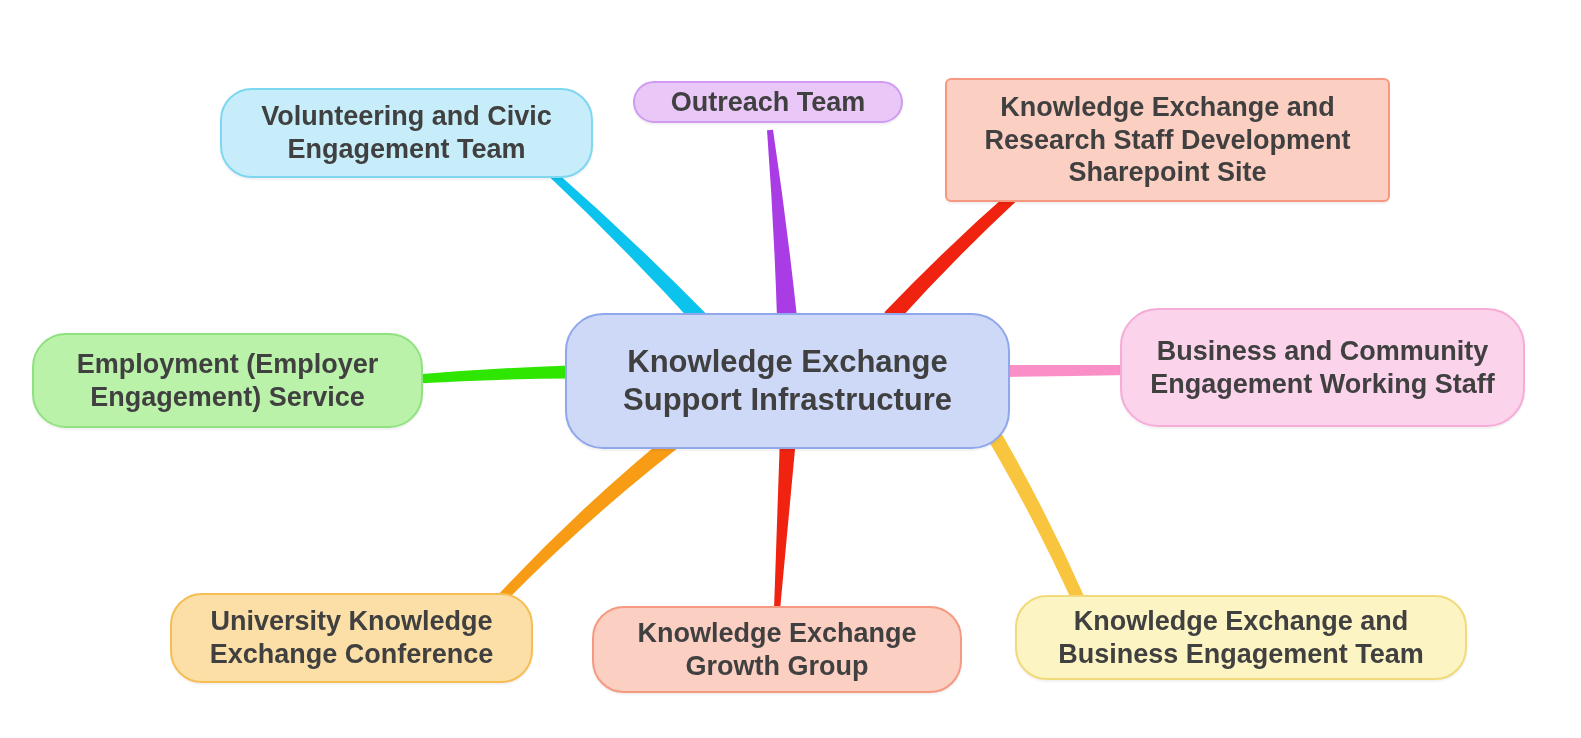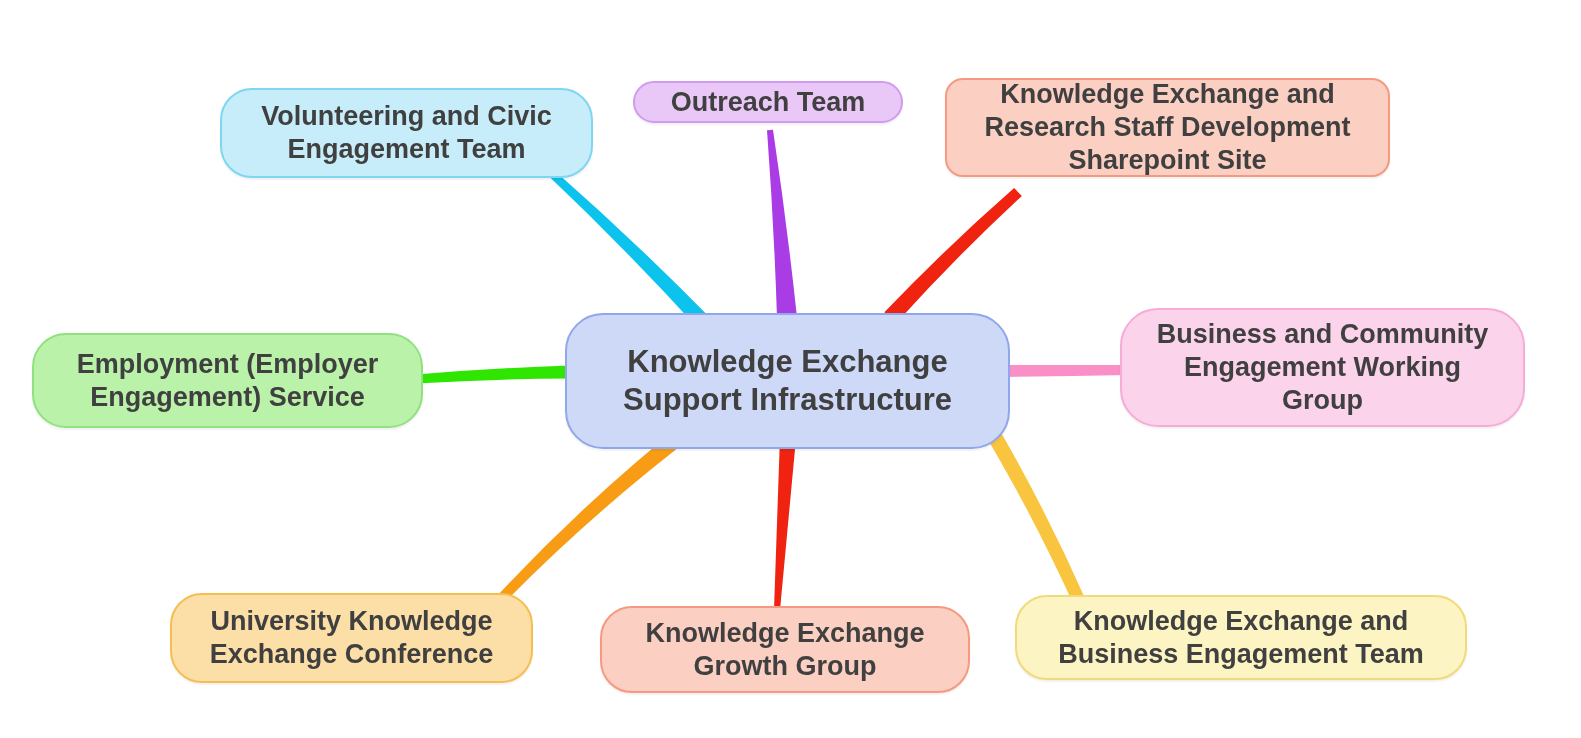--- a/index.html
+++ b/index.html
@@ -20,21 +20,21 @@
     box-sizing:border-box;
     border:2px solid transparent;
     line-height:1.22;
     padding:4px 18px;
     box-shadow:0 2px 2px rgba(0,0,0,0.06);
   }
   .node .lbl{display:block;}
   #node-central{left:565px;top:313px;width:445px;height:136px;border-radius:38px;font-size:31px;}
   #node-volunteering{left:220px;top:88px;width:373px;height:90px;border-radius:32px;font-size:27px;}
   #node-outreach{left:633px;top:81px;width:270px;height:42px;border-radius:28px;font-size:27px;}
-  #node-sharepoint{left:945px;top:78px;width:445px;height:99px;border-radius:18px;font-size:27px;}
+  #node-sharepoint{left:945px;top:78px;width:445px;height:124px;border-radius:6px;font-size:27px;}
   #node-business{left:1120px;top:308px;width:405px;height:119px;border-radius:38px;font-size:27px;}
   #node-ke-business{left:1015px;top:595px;width:452px;height:85px;border-radius:32px;font-size:27px;}
   #node-growth{left:592px;top:606px;width:370px;height:87px;border-radius:32px;font-size:27px;}
   #node-conference{left:170px;top:593px;width:363px;height:90px;border-radius:32px;font-size:27px;}
   #node-employment{left:32px;top:333px;width:391px;height:95px;border-radius:34px;font-size:27px;}
 </style>
 </head>
 <body>
 
 <div id="canvas">
@@ -60,28 +60,28 @@
 
   <div class="node branch" id="node-outreach" style="background: rgb(233, 200, 248); border-color: rgb(208, 155, 240);">
     <span class="lbl">Outreach Team</span>
   </div>
 
   <div class="node branch" id="node-sharepoint" style="background: rgb(251, 207, 194); border-color: rgb(245, 153, 129);">
     <span class="lbl">Knowledge Exchange and Research Staff Development Sharepoint Site</span>
   </div>
 
   <div class="node branch" id="node-business" style="background: rgb(251, 211, 235); border-color: rgb(247, 171, 215);">
-    <span class="lbl">Business and Community Engagement Working Group</span>
+    <span class="lbl">Business and Community Engagement Working Staff</span>
   </div>
 
   <div class="node branch" id="node-ke-business" style="background: rgb(253, 244, 195); border-color: rgb(241, 218, 122); text-align: center;">
     <span class="lbl">Knowledge Exchange and Business Engagement Team</span>
   </div>
 
-  <div class="node branch" id="node-growth" style="background: rgb(251, 207, 194); border-color: rgb(245, 153, 129); margin-left: 8px;">
+  <div class="node branch" id="node-growth" style="background: rgb(251, 207, 194); border-color: rgb(245, 153, 129);">
     <span class="lbl">Knowledge Exchange Growth Group</span>
   </div>
 
   <div class="node branch" id="node-employment" style="background: rgb(186, 242, 170); border-color: rgb(144, 225, 127);">
     <span class="lbl">Employment (Employer Engagement) Service</span>
   </div>
 
   <div class="node branch" id="node-conference" style="background: rgb(252, 223, 166); border-color: rgb(246, 189, 83);">
     <span class="lbl">University Knowledge Exchange Conference</span>
   </div>

